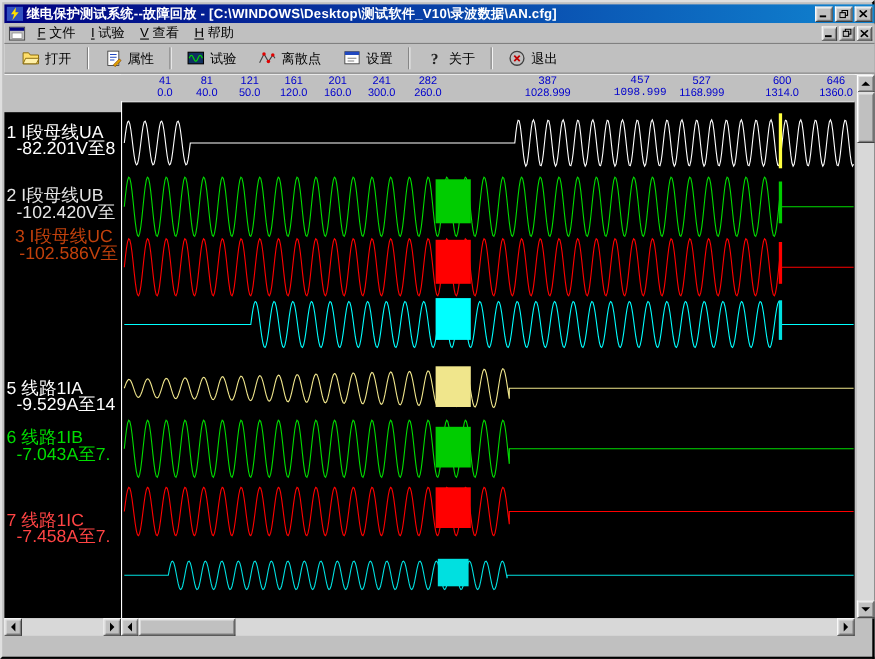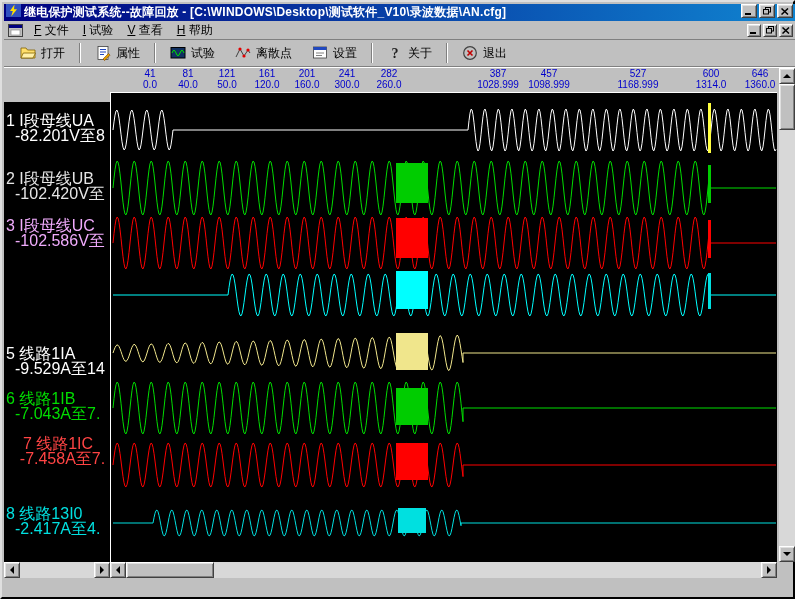--- a/index.html
+++ b/index.html
@@ -14,21 +14,21 @@
   .frame {
     position:absolute; inset:0;
     border:2px solid;
     border-color:#dfdfdf #000000 #000000 #dfdfdf;
     background:#c0c0c0;
   }
   
   .titlebar {
     position:absolute; left:2px; top:2px; width:791px; height:17px;
     background:linear-gradient(90deg,#000080,#1084d0);
-    display:flex; align-items:flex-start; padding:0 2px;
+    display:flex; align-items:center; padding:0 2px;
     color:#fff; font-weight:bold; font-size:12px; white-space:nowrap; overflow:hidden;
   }
   .titlebar .ticon { width:15px; height:13px; margin-right:3px; flex:0 0 auto; }
   .titlebar .ttext { flex:1 1 auto; overflow:hidden; text-overflow:clip; letter-spacing:0.2px;}
   .capbtns { display:flex; gap:2px; flex:0 0 auto; margin-left:4px;}
   .capbtn {
     width:16px; height:14px; background:#c0c0c0;
     border:1px solid; border-color:#ffffff #404040 #404040 #ffffff;
     box-shadow: inset 1px 1px 0 #dfdfdf, inset -1px -1px 0 #808080;
     display:flex; align-items:center; justify-content:center; padding:0; cursor:default;
@@ -283,21 +283,21 @@
         <div>300.0</div>
       </div>
       <div class="tick" style="left: 279px;">
         <div>282</div>
         <div>260.0</div>
       </div>
       <div class="tick" style="left: 388px;">
         <div>387</div>
         <div>1028.999</div>
       </div>
-      <div class="tick" style="left: 439px;">
+      <div class="tick" style="left: 472px; font-family: Liberation Mono, monospace;">
         <div>457</div>
         <div>1098.999</div>
       </div>
       <div class="tick" style="left: 528px;">
         <div>527</div>
         <div>1168.999</div>
       </div>
       <div class="tick" style="left: 601px;">
         <div>600</div>
         <div>1314.0</div>
@@ -310,39 +310,35 @@
 
   <div class="sidebar" id="sidebar">
       <div class="ch-label" style="top: 11px; color: rgb(255, 255, 255);">
         <div>1 I段母线UA</div>
         <div class="l2">-82.201V至8</div>
       </div>
       <div class="ch-label" style="top: 69px; color: #e5e5e5;">
         <div>2 I段母线UB</div>
         <div class="l2">-102.420V至</div>
       </div>
-      <div class="ch-label" style="top: 116px; color: #f0abfc;">
+      <div class="ch-label" style="top: 106px; color: #c2410c; text-align: center;">
         <div>3 I段母线UC</div>
         <div class="l2">-102.586V至</div>
       </div>
       <div class="ch-label" style="top: 234px; color: rgb(255, 255, 255); margin-top: 10px;">
         <div>5 线路1IA</div>
         <div class="l2">-9.529A至14</div>
       </div>
       <div class="ch-label" style="top: 289px; color: rgb(0, 221, 0);">
         <div>6 线路1IB</div>
         <div class="l2">-7.043A至7.</div>
       </div>
-      <div class="ch-label" style="top: 334px; color: rgb(255, 68, 68); text-align: center;">
+      <div class="ch-label" style="top: 364px; color: rgb(255, 68, 68);">
         <div>7 线路1IC</div>
         <div class="l2">-7.458A至7.</div>
-      </div>
-      <div class="ch-label" style="top: 404px; color: rgb(0, 224, 224);">
-        <div>8 线路13I0</div>
-        <div class="l2">-2.417A至4.</div>
       </div>
     </div>
 
   <div class="plot">
     <svg id="plot-svg" width="666" height="469">
         <path d="M2.0,37.0 L3.0,28.9 L4.0,22.1 L5.0,18.0 L6.0,17.1 L7.0,19.7 L8.0,25.2 L9.0,32.8 L10.0,41.2 L11.0,48.8 L12.0,54.3 L13.0,56.9 L14.0,56.0 L15.0,51.9 L16.0,45.1 L17.0,37.0 L18.0,28.9 L19.0,22.1 L20.0,18.0 L21.0,17.1 L22.0,19.7 L23.0,25.2 L24.0,32.8 L25.0,41.2 L26.0,48.8 L27.0,54.3 L28.0,56.9 L29.0,56.0 L30.0,51.9 L31.0,45.1 L32.0,37.0 L33.0,28.9 L34.0,22.1 L35.0,18.0 L36.0,17.1 L37.0,19.7 L38.0,25.2 L39.0,32.8 L40.0,41.2 L41.0,48.8 L42.0,54.3 L43.0,56.9 L44.0,56.0 L45.0,51.9 L46.0,45.1 L47.0,37.0 L48.0,28.9 L49.0,22.1 L50.0,18.0 L51.0,17.1 L52.0,19.7 L53.0,25.2 L54.0,32.8 L55.0,41.2 L56.0,48.8 L57.0,54.3 L58.0,56.9 L59.0,56.0 L60.0,51.9 L61.0,45.1 L62.0,37.0 L62.0,37.0 L357.0,37.0 L357.0,37.0 L358.0,27.6 L359.0,20.2 L360.0,16.3 L361.0,16.9 L362.0,21.7 L363.0,29.8 L364.0,39.4 L365.0,48.5 L366.0,55.2 L367.0,58.0 L368.0,56.3 L369.0,50.5 L370.0,41.8 L371.0,32.2 L372.0,23.5 L373.0,17.7 L374.0,16.0 L375.0,18.8 L376.0,25.5 L377.0,34.6 L378.0,44.2 L379.0,52.3 L380.0,57.1 L381.0,57.7 L382.0,53.8 L383.0,46.4 L384.0,37.0 L385.0,27.6 L386.0,20.2 L387.0,16.3 L388.0,16.9 L389.0,21.7 L390.0,29.8 L391.0,39.4 L392.0,48.5 L393.0,55.2 L394.0,58.0 L395.0,56.3 L396.0,50.5 L397.0,41.8 L398.0,32.2 L399.0,23.5 L400.0,17.7 L401.0,16.0 L402.0,18.8 L403.0,25.5 L404.0,34.6 L405.0,44.2 L406.0,52.3 L407.0,57.1 L408.0,57.7 L409.0,53.8 L410.0,46.4 L411.0,37.0 L412.0,27.6 L413.0,20.2 L414.0,16.3 L415.0,16.9 L416.0,21.7 L417.0,29.8 L418.0,39.4 L419.0,48.5 L420.0,55.2 L421.0,58.0 L422.0,56.3 L423.0,50.5 L424.0,41.8 L425.0,32.2 L426.0,23.5 L427.0,17.7 L428.0,16.0 L429.0,18.8 L430.0,25.5 L431.0,34.6 L432.0,44.2 L433.0,52.3 L434.0,57.1 L435.0,57.7 L436.0,53.8 L437.0,46.4 L438.0,37.0 L439.0,27.6 L440.0,20.2 L441.0,16.3 L442.0,16.9 L443.0,21.7 L444.0,29.8 L445.0,39.4 L446.0,48.5 L447.0,55.2 L448.0,58.0 L449.0,56.3 L450.0,50.5 L451.0,41.8 L452.0,32.2 L453.0,23.5 L454.0,17.7 L455.0,16.0 L456.0,18.8 L457.0,25.5 L458.0,34.6 L459.0,44.2 L460.0,52.3 L461.0,57.1 L462.0,57.7 L463.0,53.8 L464.0,46.4 L465.0,37.0 L466.0,27.6 L467.0,20.2 L468.0,16.3 L469.0,16.9 L470.0,21.7 L471.0,29.8 L472.0,39.4 L473.0,48.5 L474.0,55.2 L475.0,58.0 L476.0,56.3 L477.0,50.5 L478.0,41.8 L479.0,32.2 L480.0,23.5 L481.0,17.7 L482.0,16.0 L483.0,18.8 L484.0,25.5 L485.0,34.6 L486.0,44.2 L487.0,52.3 L488.0,57.1 L489.0,57.7 L490.0,53.8 L491.0,46.4 L492.0,37.0 L493.0,27.6 L494.0,20.2 L495.0,16.3 L496.0,16.9 L497.0,21.7 L498.0,29.8 L499.0,39.4 L500.0,48.5 L501.0,55.2 L502.0,58.0 L503.0,56.3 L504.0,50.5 L505.0,41.8 L506.0,32.2 L507.0,23.5 L508.0,17.7 L509.0,16.0 L510.0,18.8 L511.0,25.5 L512.0,34.6 L513.0,44.2 L514.0,52.3 L515.0,57.1 L516.0,57.7 L517.0,53.8 L518.0,46.4 L519.0,37.0 L520.0,27.6 L521.0,20.2 L522.0,16.3 L523.0,16.9 L524.0,21.7 L525.0,29.8 L526.0,39.4 L527.0,48.5 L528.0,55.2 L529.0,58.0 L530.0,56.3 L531.0,50.5 L532.0,41.8 L533.0,32.2 L534.0,23.5 L535.0,17.7 L536.0,16.0 L537.0,18.8 L538.0,25.5 L539.0,34.6 L540.0,44.2 L541.0,52.3 L542.0,57.1 L543.0,57.7 L544.0,53.8 L545.0,46.4 L546.0,37.0 L547.0,27.6 L548.0,20.2 L549.0,16.3 L550.0,16.9 L551.0,21.7 L552.0,29.8 L553.0,39.4 L554.0,48.5 L555.0,55.2 L556.0,58.0 L557.0,56.3 L558.0,50.5 L559.0,41.8 L560.0,32.2 L561.0,23.5 L562.0,17.7 L563.0,16.0 L564.0,18.8 L565.0,25.5 L566.0,34.6 L567.0,44.2 L568.0,52.3 L569.0,57.1 L570.0,57.7 L571.0,53.8 L572.0,46.4 L573.0,37.0 L574.0,27.6 L575.0,20.2 L576.0,16.3 L577.0,16.9 L578.0,21.7 L579.0,29.8 L580.0,39.4 L581.0,48.5 L582.0,55.2 L583.0,58.0 L584.0,56.3 L585.0,50.5 L586.0,41.8 L587.0,32.2 L588.0,23.5 L589.0,17.7 L590.0,16.0 L591.0,18.8 L592.0,25.5 L593.0,34.6 L594.0,44.2 L595.0,52.3 L596.0,57.1 L597.0,57.7 L598.0,53.8 L599.0,46.4 L600.0,37.0 L601.0,27.6 L602.0,20.2 L603.0,16.3 L604.0,16.9 L605.0,21.7 L606.0,29.8 L607.0,39.4 L608.0,48.5 L609.0,55.2 L610.0,58.0 L611.0,56.3 L612.0,50.5 L613.0,41.8 L614.0,32.2 L615.0,23.5 L616.0,17.7 L617.0,16.0 L618.0,18.8 L619.0,25.5 L620.0,34.6 L621.0,44.2 L622.0,52.3 L623.0,57.1 L624.0,57.7 L625.0,53.8 L626.0,46.4 L627.0,37.0 L628.0,27.6 L629.0,20.2 L630.0,16.3 L631.0,16.9 L632.0,21.7 L633.0,29.8 L634.0,39.4 L635.0,48.5 L636.0,55.2 L637.0,58.0 L638.0,56.3 L639.0,50.5 L640.0,41.8 L641.0,32.2 L642.0,23.5 L643.0,17.7 L644.0,16.0 L645.0,18.8 L646.0,25.5 L647.0,34.6 L648.0,44.2 L649.0,52.3 L650.0,57.1 L651.0,57.7 L652.0,53.8 L653.0,46.4 L654.0,37.0 L655.0,27.6 L656.0,20.2 L657.0,16.3 L658.0,16.9 L659.0,21.7 L660.0,29.8 L661.0,39.4 L662.0,48.5 L663.0,55.2 L664.0,58.0 L665.0,56.3" fill="none" stroke="#ffffff" stroke-width="1"></path>
         <path d="M2.0,95.0 L3.0,85.2 L4.0,76.8 L5.0,70.8 L6.0,68.1 L7.0,69.0 L8.0,73.5 L9.0,80.8 L10.0,90.0 L11.0,100.0 L12.0,109.2 L13.0,116.5 L14.0,121.0 L15.0,121.9 L16.0,119.2 L17.0,113.2 L18.0,104.8 L19.0,95.0 L20.0,85.2 L21.0,76.8 L22.0,70.8 L23.0,68.1 L24.0,69.0 L25.0,73.5 L26.0,80.8 L27.0,90.0 L28.0,100.0 L29.0,109.2 L30.0,116.5 L31.0,121.0 L32.0,121.9 L33.0,119.2 L34.0,113.2 L35.0,104.8 L36.0,95.0 L37.0,85.2 L38.0,76.8 L39.0,70.8 L40.0,68.1 L41.0,69.0 L42.0,73.5 L43.0,80.8 L44.0,90.0 L45.0,100.0 L46.0,109.2 L47.0,116.5 L48.0,121.0 L49.0,121.9 L50.0,119.2 L51.0,113.2 L52.0,104.8 L53.0,95.0 L54.0,85.2 L55.0,76.8 L56.0,70.8 L57.0,68.1 L58.0,69.0 L59.0,73.5 L60.0,80.8 L61.0,90.0 L62.0,100.0 L63.0,109.2 L64.0,116.5 L65.0,121.0 L66.0,121.9 L67.0,119.2 L68.0,113.2 L69.0,104.8 L70.0,95.0 L71.0,85.2 L72.0,76.8 L73.0,70.8 L74.0,68.1 L75.0,69.0 L76.0,73.5 L77.0,80.8 L78.0,90.0 L79.0,100.0 L80.0,109.2 L81.0,116.5 L82.0,121.0 L83.0,121.9 L84.0,119.2 L85.0,113.2 L86.0,104.8 L87.0,95.0 L88.0,85.2 L89.0,76.8 L90.0,70.8 L91.0,68.1 L92.0,69.0 L93.0,73.5 L94.0,80.8 L95.0,90.0 L96.0,100.0 L97.0,109.2 L98.0,116.5 L99.0,121.0 L100.0,121.9 L101.0,119.2 L102.0,113.2 L103.0,104.8 L104.0,95.0 L105.0,85.2 L106.0,76.8 L107.0,70.8 L108.0,68.1 L109.0,69.0 L110.0,73.5 L111.0,80.8 L112.0,90.0 L113.0,100.0 L114.0,109.2 L115.0,116.5 L116.0,121.0 L117.0,121.9 L118.0,119.2 L119.0,113.2 L120.0,104.8 L121.0,95.0 L122.0,85.2 L123.0,76.8 L124.0,70.8 L125.0,68.1 L126.0,69.0 L127.0,73.5 L128.0,80.8 L129.0,90.0 L130.0,100.0 L131.0,109.2 L132.0,116.5 L133.0,121.0 L134.0,121.9 L135.0,119.2 L136.0,113.2 L137.0,104.8 L138.0,95.0 L139.0,85.2 L140.0,76.8 L141.0,70.8 L142.0,68.1 L143.0,69.0 L144.0,73.5 L145.0,80.8 L146.0,90.0 L147.0,100.0 L148.0,109.2 L149.0,116.5 L150.0,121.0 L151.0,121.9 L152.0,119.2 L153.0,113.2 L154.0,104.8 L155.0,95.0 L156.0,85.2 L157.0,76.8 L158.0,70.8 L159.0,68.1 L160.0,69.0 L161.0,73.5 L162.0,80.8 L163.0,90.0 L164.0,100.0 L165.0,109.2 L166.0,116.5 L167.0,121.0 L168.0,121.9 L169.0,119.2 L170.0,113.2 L171.0,104.8 L172.0,95.0 L173.0,85.2 L174.0,76.8 L175.0,70.8 L176.0,68.1 L177.0,69.0 L178.0,73.5 L179.0,80.8 L180.0,90.0 L181.0,100.0 L182.0,109.2 L183.0,116.5 L184.0,121.0 L185.0,121.9 L186.0,119.2 L187.0,113.2 L188.0,104.8 L189.0,95.0 L190.0,85.2 L191.0,76.8 L192.0,70.8 L193.0,68.1 L194.0,69.0 L195.0,73.5 L196.0,80.8 L197.0,90.0 L198.0,100.0 L199.0,109.2 L200.0,116.5 L201.0,121.0 L202.0,121.9 L203.0,119.2 L204.0,113.2 L205.0,104.8 L206.0,95.0 L207.0,85.2 L208.0,76.8 L209.0,70.8 L210.0,68.1 L211.0,69.0 L212.0,73.5 L213.0,80.8 L214.0,90.0 L215.0,100.0 L216.0,109.2 L217.0,116.5 L218.0,121.0 L219.0,121.9 L220.0,119.2 L221.0,113.2 L222.0,104.8 L223.0,95.0 L224.0,85.2 L225.0,76.8 L226.0,70.8 L227.0,68.1 L228.0,69.0 L229.0,73.5 L230.0,80.8 L231.0,90.0 L232.0,100.0 L233.0,109.2 L234.0,116.5 L235.0,121.0 L236.0,121.9 L237.0,119.2 L238.0,113.2 L239.0,104.8 L240.0,95.0 L241.0,85.2 L242.0,76.8 L243.0,70.8 L244.0,68.1 L245.0,69.0 L246.0,73.5 L247.0,80.8 L248.0,90.0 L249.0,100.0 L250.0,109.2 L251.0,116.5 L252.0,121.0 L253.0,121.9 L254.0,119.2 L255.0,113.2 L256.0,104.8 L257.0,95.0 L258.0,85.2 L259.0,76.8 L260.0,70.8 L261.0,68.1 L262.0,69.0 L263.0,73.5 L264.0,80.8 L265.0,90.0 L266.0,100.0 L267.0,109.2 L268.0,116.5 L269.0,121.0 L270.0,121.9 L271.0,119.2 L272.0,113.2 L273.0,104.8 L274.0,95.0 L275.0,85.2 L276.0,76.8 L277.0,70.8 L278.0,68.1 L279.0,69.0 L280.0,73.5 L281.0,80.8 L282.0,90.0 L283.0,100.0 L284.0,109.2 L285.0,116.5 L286.0,121.0 L287.0,121.9 L288.0,119.2 L289.0,113.2 L290.0,104.8 L291.0,95.0 L292.0,85.2 L293.0,76.8 L294.0,70.8 L295.0,68.1 L296.0,69.0 L297.0,73.5 L298.0,80.8 L299.0,90.0 L300.0,100.0 L301.0,109.2 L302.0,116.5 L303.0,121.0 L304.0,121.9 L305.0,119.2 L306.0,113.2 L307.0,104.8 L308.0,95.0 L309.0,85.2 L310.0,76.8 L311.0,70.8 L312.0,68.1 L313.0,69.0 L314.0,73.5 L315.0,80.8 L316.0,90.0 L317.0,100.0 L318.0,109.2 L319.0,116.5 L320.0,121.0 L321.0,121.9 L322.0,119.2 L323.0,113.2 L324.0,104.8 L325.0,95.0 L326.0,85.2 L327.0,76.8 L328.0,70.8 L329.0,68.1 L330.0,69.0 L331.0,73.5 L332.0,80.8 L333.0,90.0 L334.0,100.0 L335.0,109.2 L336.0,116.5 L337.0,121.0 L338.0,121.9 L339.0,119.2 L340.0,113.2 L341.0,104.8 L342.0,95.0 L343.0,85.2 L344.0,76.8 L345.0,70.8 L346.0,68.1 L347.0,69.0 L348.0,73.5 L349.0,80.8 L350.0,90.0 L351.0,100.0 L352.0,109.2 L353.0,116.5 L354.0,121.0 L355.0,121.9 L356.0,119.2 L357.0,113.2 L358.0,104.8 L359.0,95.0 L360.0,85.2 L361.0,76.8 L362.0,70.8 L363.0,68.1 L364.0,69.0 L365.0,73.5 L366.0,80.8 L367.0,90.0 L368.0,100.0 L369.0,109.2 L370.0,116.5 L371.0,121.0 L372.0,121.9 L373.0,119.2 L374.0,113.2 L375.0,104.8 L376.0,95.0 L377.0,85.2 L378.0,76.8 L379.0,70.8 L380.0,68.1 L381.0,69.0 L382.0,73.5 L383.0,80.8 L384.0,90.0 L385.0,100.0 L386.0,109.2 L387.0,116.5 L388.0,121.0 L389.0,121.9 L390.0,119.2 L391.0,113.2 L392.0,104.8 L393.0,95.0 L394.0,85.2 L395.0,76.8 L396.0,70.8 L397.0,68.1 L398.0,69.0 L399.0,73.5 L400.0,80.8 L401.0,90.0 L402.0,100.0 L403.0,109.2 L404.0,116.5 L405.0,121.0 L406.0,121.9 L407.0,119.2 L408.0,113.2 L409.0,104.8 L410.0,95.0 L411.0,85.2 L412.0,76.8 L413.0,70.8 L414.0,68.1 L415.0,69.0 L416.0,73.5 L417.0,80.8 L418.0,90.0 L419.0,100.0 L420.0,109.2 L421.0,116.5 L422.0,121.0 L423.0,121.9 L424.0,119.2 L425.0,113.2 L426.0,104.8 L427.0,95.0 L428.0,85.2 L429.0,76.8 L430.0,70.8 L431.0,68.1 L432.0,69.0 L433.0,73.5 L434.0,80.8 L435.0,90.0 L436.0,100.0 L437.0,109.2 L438.0,116.5 L439.0,121.0 L440.0,121.9 L441.0,119.2 L442.0,113.2 L443.0,104.8 L444.0,95.0 L445.0,85.2 L446.0,76.8 L447.0,70.8 L448.0,68.1 L449.0,69.0 L450.0,73.5 L451.0,80.8 L452.0,90.0 L453.0,100.0 L454.0,109.2 L455.0,116.5 L456.0,121.0 L457.0,121.9 L458.0,119.2 L459.0,113.2 L460.0,104.8 L461.0,95.0 L462.0,85.2 L463.0,76.8 L464.0,70.8 L465.0,68.1 L466.0,69.0 L467.0,73.5 L468.0,80.8 L469.0,90.0 L470.0,100.0 L471.0,109.2 L472.0,116.5 L473.0,121.0 L474.0,121.9 L475.0,119.2 L476.0,113.2 L477.0,104.8 L478.0,95.0 L479.0,85.2 L480.0,76.8 L481.0,70.8 L482.0,68.1 L483.0,69.0 L484.0,73.5 L485.0,80.8 L486.0,90.0 L487.0,100.0 L488.0,109.2 L489.0,116.5 L490.0,121.0 L491.0,121.9 L492.0,119.2 L493.0,113.2 L494.0,104.8 L495.0,95.0 L496.0,85.2 L497.0,76.8 L498.0,70.8 L499.0,68.1 L500.0,69.0 L501.0,73.5 L502.0,80.8 L503.0,90.0 L504.0,100.0 L505.0,109.2 L506.0,116.5 L507.0,121.0 L508.0,121.9 L509.0,119.2 L510.0,113.2 L511.0,104.8 L512.0,95.0 L513.0,85.2 L514.0,76.8 L515.0,70.8 L516.0,68.1 L517.0,69.0 L518.0,73.5 L519.0,80.8 L520.0,90.0 L521.0,100.0 L522.0,109.2 L523.0,116.5 L524.0,121.0 L525.0,121.9 L526.0,119.2 L527.0,113.2 L528.0,104.8 L529.0,95.0 L530.0,85.2 L531.0,76.8 L532.0,70.8 L533.0,68.1 L534.0,69.0 L535.0,73.5 L536.0,80.8 L537.0,90.0 L538.0,100.0 L539.0,109.2 L540.0,116.5 L541.0,121.0 L542.0,121.9 L543.0,119.2 L544.0,113.2 L545.0,104.8 L546.0,95.0 L547.0,85.2 L548.0,76.8 L549.0,70.8 L550.0,68.1 L551.0,69.0 L552.0,73.5 L553.0,80.8 L554.0,90.0 L555.0,100.0 L556.0,109.2 L557.0,116.5 L558.0,121.0 L559.0,121.9 L560.0,119.2 L561.0,113.2 L562.0,104.8 L563.0,95.0 L564.0,85.2 L565.0,76.8 L566.0,70.8 L567.0,68.1 L568.0,69.0 L569.0,73.5 L570.0,80.8 L571.0,90.0 L572.0,100.0 L573.0,109.2 L574.0,116.5 L575.0,121.0 L576.0,121.9 L577.0,119.2 L578.0,113.2 L579.0,104.8 L580.0,95.0 L581.0,85.2 L582.0,76.8 L583.0,70.8 L584.0,68.1 L585.0,69.0 L586.0,73.5 L587.0,80.8 L588.0,90.0 L589.0,100.0 L590.0,109.2 L591.0,116.5 L592.0,121.0 L593.0,121.9 L594.0,119.2 L595.0,113.2 L596.0,104.8 L597.0,95.0 L598.0,85.2 L598.0,95.0 L665.0,95.0" fill="none" stroke="#00dd00" stroke-width="1"></path>
         <path d="M2.0,150.0 L3.0,140.6 L4.0,132.5 L5.0,126.7 L6.0,124.1 L7.0,125.0 L8.0,129.3 L9.0,136.3 L10.0,145.2 L11.0,154.8 L12.0,163.7 L13.0,170.7 L14.0,175.0 L15.0,175.9 L16.0,173.3 L17.0,167.5 L18.0,159.4 L19.0,150.0 L20.0,140.6 L21.0,132.5 L22.0,126.7 L23.0,124.1 L24.0,125.0 L25.0,129.3 L26.0,136.3 L27.0,145.2 L28.0,154.8 L29.0,163.7 L30.0,170.7 L31.0,175.0 L32.0,175.9 L33.0,173.3 L34.0,167.5 L35.0,159.4 L36.0,150.0 L37.0,140.6 L38.0,132.5 L39.0,126.7 L40.0,124.1 L41.0,125.0 L42.0,129.3 L43.0,136.3 L44.0,145.2 L45.0,154.8 L46.0,163.7 L47.0,170.7 L48.0,175.0 L49.0,175.9 L50.0,173.3 L51.0,167.5 L52.0,159.4 L53.0,150.0 L54.0,140.6 L55.0,132.5 L56.0,126.7 L57.0,124.1 L58.0,125.0 L59.0,129.3 L60.0,136.3 L61.0,145.2 L62.0,154.8 L63.0,163.7 L64.0,170.7 L65.0,175.0 L66.0,175.9 L67.0,173.3 L68.0,167.5 L69.0,159.4 L70.0,150.0 L71.0,140.6 L72.0,132.5 L73.0,126.7 L74.0,124.1 L75.0,125.0 L76.0,129.3 L77.0,136.3 L78.0,145.2 L79.0,154.8 L80.0,163.7 L81.0,170.7 L82.0,175.0 L83.0,175.9 L84.0,173.3 L85.0,167.5 L86.0,159.4 L87.0,150.0 L88.0,140.6 L89.0,132.5 L90.0,126.7 L91.0,124.1 L92.0,125.0 L93.0,129.3 L94.0,136.3 L95.0,145.2 L96.0,154.8 L97.0,163.7 L98.0,170.7 L99.0,175.0 L100.0,175.9 L101.0,173.3 L102.0,167.5 L103.0,159.4 L104.0,150.0 L105.0,140.6 L106.0,132.5 L107.0,126.7 L108.0,124.1 L109.0,125.0 L110.0,129.3 L111.0,136.3 L112.0,145.2 L113.0,154.8 L114.0,163.7 L115.0,170.7 L116.0,175.0 L117.0,175.9 L118.0,173.3 L119.0,167.5 L120.0,159.4 L121.0,150.0 L122.0,140.6 L123.0,132.5 L124.0,126.7 L125.0,124.1 L126.0,125.0 L127.0,129.3 L128.0,136.3 L129.0,145.2 L130.0,154.8 L131.0,163.7 L132.0,170.7 L133.0,175.0 L134.0,175.9 L135.0,173.3 L136.0,167.5 L137.0,159.4 L138.0,150.0 L139.0,140.6 L140.0,132.5 L141.0,126.7 L142.0,124.1 L143.0,125.0 L144.0,129.3 L145.0,136.3 L146.0,145.2 L147.0,154.8 L148.0,163.7 L149.0,170.7 L150.0,175.0 L151.0,175.9 L152.0,173.3 L153.0,167.5 L154.0,159.4 L155.0,150.0 L156.0,140.6 L157.0,132.5 L158.0,126.7 L159.0,124.1 L160.0,125.0 L161.0,129.3 L162.0,136.3 L163.0,145.2 L164.0,154.8 L165.0,163.7 L166.0,170.7 L167.0,175.0 L168.0,175.9 L169.0,173.3 L170.0,167.5 L171.0,159.4 L172.0,150.0 L173.0,140.6 L174.0,132.5 L175.0,126.7 L176.0,124.1 L177.0,125.0 L178.0,129.3 L179.0,136.3 L180.0,145.2 L181.0,154.8 L182.0,163.7 L183.0,170.7 L184.0,175.0 L185.0,175.9 L186.0,173.3 L187.0,167.5 L188.0,159.4 L189.0,150.0 L190.0,140.6 L191.0,132.5 L192.0,126.7 L193.0,124.1 L194.0,125.0 L195.0,129.3 L196.0,136.3 L197.0,145.2 L198.0,154.8 L199.0,163.7 L200.0,170.7 L201.0,175.0 L202.0,175.9 L203.0,173.3 L204.0,167.5 L205.0,159.4 L206.0,150.0 L207.0,140.6 L208.0,132.5 L209.0,126.7 L210.0,124.1 L211.0,125.0 L212.0,129.3 L213.0,136.3 L214.0,145.2 L215.0,154.8 L216.0,163.7 L217.0,170.7 L218.0,175.0 L219.0,175.9 L220.0,173.3 L221.0,167.5 L222.0,159.4 L223.0,150.0 L224.0,140.6 L225.0,132.5 L226.0,126.7 L227.0,124.1 L228.0,125.0 L229.0,129.3 L230.0,136.3 L231.0,145.2 L232.0,154.8 L233.0,163.7 L234.0,170.7 L235.0,175.0 L236.0,175.9 L237.0,173.3 L238.0,167.5 L239.0,159.4 L240.0,150.0 L241.0,140.6 L242.0,132.5 L243.0,126.7 L244.0,124.1 L245.0,125.0 L246.0,129.3 L247.0,136.3 L248.0,145.2 L249.0,154.8 L250.0,163.7 L251.0,170.7 L252.0,175.0 L253.0,175.9 L254.0,173.3 L255.0,167.5 L256.0,159.4 L257.0,150.0 L258.0,140.6 L259.0,132.5 L260.0,126.7 L261.0,124.1 L262.0,125.0 L263.0,129.3 L264.0,136.3 L265.0,145.2 L266.0,154.8 L267.0,163.7 L268.0,170.7 L269.0,175.0 L270.0,175.9 L271.0,173.3 L272.0,167.5 L273.0,159.4 L274.0,150.0 L275.0,140.6 L276.0,132.5 L277.0,126.7 L278.0,124.1 L279.0,125.0 L280.0,129.3 L281.0,136.3 L282.0,145.2 L283.0,154.8 L284.0,163.7 L285.0,170.7 L286.0,175.0 L287.0,175.9 L288.0,173.3 L289.0,167.5 L290.0,159.4 L291.0,150.0 L292.0,140.6 L293.0,132.5 L294.0,126.7 L295.0,124.1 L296.0,125.0 L297.0,129.3 L298.0,136.3 L299.0,145.2 L300.0,154.8 L301.0,163.7 L302.0,170.7 L303.0,175.0 L304.0,175.9 L305.0,173.3 L306.0,167.5 L307.0,159.4 L308.0,150.0 L309.0,140.6 L310.0,132.5 L311.0,126.7 L312.0,124.1 L313.0,125.0 L314.0,129.3 L315.0,136.3 L316.0,145.2 L317.0,154.8 L318.0,163.7 L319.0,170.7 L320.0,175.0 L321.0,175.9 L322.0,173.3 L323.0,167.5 L324.0,159.4 L325.0,150.0 L326.0,140.6 L327.0,132.5 L328.0,126.7 L329.0,124.1 L330.0,125.0 L331.0,129.3 L332.0,136.3 L333.0,145.2 L334.0,154.8 L335.0,163.7 L336.0,170.7 L337.0,175.0 L338.0,175.9 L339.0,173.3 L340.0,167.5 L341.0,159.4 L342.0,150.0 L343.0,140.6 L344.0,132.5 L345.0,126.7 L346.0,124.1 L347.0,125.0 L348.0,129.3 L349.0,136.3 L350.0,145.2 L351.0,154.8 L352.0,163.7 L353.0,170.7 L354.0,175.0 L355.0,175.9 L356.0,173.3 L357.0,167.5 L358.0,159.4 L359.0,150.0 L360.0,140.6 L361.0,132.5 L362.0,126.7 L363.0,124.1 L364.0,125.0 L365.0,129.3 L366.0,136.3 L367.0,145.2 L368.0,154.8 L369.0,163.7 L370.0,170.7 L371.0,175.0 L372.0,175.9 L373.0,173.3 L374.0,167.5 L375.0,159.4 L376.0,150.0 L377.0,140.6 L378.0,132.5 L379.0,126.7 L380.0,124.1 L381.0,125.0 L382.0,129.3 L383.0,136.3 L384.0,145.2 L385.0,154.8 L386.0,163.7 L387.0,170.7 L388.0,175.0 L389.0,175.9 L390.0,173.3 L391.0,167.5 L392.0,159.4 L393.0,150.0 L394.0,140.6 L395.0,132.5 L396.0,126.7 L397.0,124.1 L398.0,125.0 L399.0,129.3 L400.0,136.3 L401.0,145.2 L402.0,154.8 L403.0,163.7 L404.0,170.7 L405.0,175.0 L406.0,175.9 L407.0,173.3 L408.0,167.5 L409.0,159.4 L410.0,150.0 L411.0,140.6 L412.0,132.5 L413.0,126.7 L414.0,124.1 L415.0,125.0 L416.0,129.3 L417.0,136.3 L418.0,145.2 L419.0,154.8 L420.0,163.7 L421.0,170.7 L422.0,175.0 L423.0,175.9 L424.0,173.3 L425.0,167.5 L426.0,159.4 L427.0,150.0 L428.0,140.6 L429.0,132.5 L430.0,126.7 L431.0,124.1 L432.0,125.0 L433.0,129.3 L434.0,136.3 L435.0,145.2 L436.0,154.8 L437.0,163.7 L438.0,170.7 L439.0,175.0 L440.0,175.9 L441.0,173.3 L442.0,167.5 L443.0,159.4 L444.0,150.0 L445.0,140.6 L446.0,132.5 L447.0,126.7 L448.0,124.1 L449.0,125.0 L450.0,129.3 L451.0,136.3 L452.0,145.2 L453.0,154.8 L454.0,163.7 L455.0,170.7 L456.0,175.0 L457.0,175.9 L458.0,173.3 L459.0,167.5 L460.0,159.4 L461.0,150.0 L462.0,140.6 L463.0,132.5 L464.0,126.7 L465.0,124.1 L466.0,125.0 L467.0,129.3 L468.0,136.3 L469.0,145.2 L470.0,154.8 L471.0,163.7 L472.0,170.7 L473.0,175.0 L474.0,175.9 L475.0,173.3 L476.0,167.5 L477.0,159.4 L478.0,150.0 L479.0,140.6 L480.0,132.5 L481.0,126.7 L482.0,124.1 L483.0,125.0 L484.0,129.3 L485.0,136.3 L486.0,145.2 L487.0,154.8 L488.0,163.7 L489.0,170.7 L490.0,175.0 L491.0,175.9 L492.0,173.3 L493.0,167.5 L494.0,159.4 L495.0,150.0 L496.0,140.6 L497.0,132.5 L498.0,126.7 L499.0,124.1 L500.0,125.0 L501.0,129.3 L502.0,136.3 L503.0,145.2 L504.0,154.8 L505.0,163.7 L506.0,170.7 L507.0,175.0 L508.0,175.9 L509.0,173.3 L510.0,167.5 L511.0,159.4 L512.0,150.0 L513.0,140.6 L514.0,132.5 L515.0,126.7 L516.0,124.1 L517.0,125.0 L518.0,129.3 L519.0,136.3 L520.0,145.2 L521.0,154.8 L522.0,163.7 L523.0,170.7 L524.0,175.0 L525.0,175.9 L526.0,173.3 L527.0,167.5 L528.0,159.4 L529.0,150.0 L530.0,140.6 L531.0,132.5 L532.0,126.7 L533.0,124.1 L534.0,125.0 L535.0,129.3 L536.0,136.3 L537.0,145.2 L538.0,154.8 L539.0,163.7 L540.0,170.7 L541.0,175.0 L542.0,175.9 L543.0,173.3 L544.0,167.5 L545.0,159.4 L546.0,150.0 L547.0,140.6 L548.0,132.5 L549.0,126.7 L550.0,124.1 L551.0,125.0 L552.0,129.3 L553.0,136.3 L554.0,145.2 L555.0,154.8 L556.0,163.7 L557.0,170.7 L558.0,175.0 L559.0,175.9 L560.0,173.3 L561.0,167.5 L562.0,159.4 L563.0,150.0 L564.0,140.6 L565.0,132.5 L566.0,126.7 L567.0,124.1 L568.0,125.0 L569.0,129.3 L570.0,136.3 L571.0,145.2 L572.0,154.8 L573.0,163.7 L574.0,170.7 L575.0,175.0 L576.0,175.9 L577.0,173.3 L578.0,167.5 L579.0,159.4 L580.0,150.0 L581.0,140.6 L582.0,132.5 L583.0,126.7 L584.0,124.1 L585.0,125.0 L586.0,129.3 L587.0,136.3 L588.0,145.2 L589.0,154.8 L590.0,163.7 L591.0,170.7 L592.0,175.0 L593.0,175.9 L594.0,173.3 L595.0,167.5 L596.0,159.4 L597.0,150.0 L598.0,140.6 L598.0,150.0 L665.0,150.0" fill="none" stroke="#ff0000" stroke-width="1"></path>
         <path d="M2.0,202.0 L117.0,202.0 L117.0,202.0 L118.0,194.4 L119.0,187.9 L120.0,183.2 L121.0,181.1 L122.0,181.8 L123.0,185.2 L124.0,190.9 L125.0,198.1 L126.0,205.9 L127.0,213.1 L128.0,218.8 L129.0,222.2 L130.0,222.9 L131.0,220.8 L132.0,216.1 L133.0,209.6 L134.0,202.0 L135.0,194.4 L136.0,187.9 L137.0,183.2 L138.0,181.1 L139.0,181.8 L140.0,185.2 L141.0,190.9 L142.0,198.1 L143.0,205.9 L144.0,213.1 L145.0,218.8 L146.0,222.2 L147.0,222.9 L148.0,220.8 L149.0,216.1 L150.0,209.6 L151.0,202.0 L152.0,194.4 L153.0,187.9 L154.0,183.2 L155.0,181.1 L156.0,181.8 L157.0,185.2 L158.0,190.9 L159.0,198.1 L160.0,205.9 L161.0,213.1 L162.0,218.8 L163.0,222.2 L164.0,222.9 L165.0,220.8 L166.0,216.1 L167.0,209.6 L168.0,202.0 L169.0,194.4 L170.0,187.9 L171.0,183.2 L172.0,181.1 L173.0,181.8 L174.0,185.2 L175.0,190.9 L176.0,198.1 L177.0,205.9 L178.0,213.1 L179.0,218.8 L180.0,222.2 L181.0,222.9 L182.0,220.8 L183.0,216.1 L184.0,209.6 L185.0,202.0 L186.0,194.4 L187.0,187.9 L188.0,183.2 L189.0,181.1 L190.0,181.8 L191.0,185.2 L192.0,190.9 L193.0,198.1 L194.0,205.9 L195.0,213.1 L196.0,218.8 L197.0,222.2 L198.0,222.9 L199.0,220.8 L200.0,216.1 L201.0,209.6 L202.0,202.0 L203.0,194.4 L204.0,187.9 L205.0,183.2 L206.0,181.1 L207.0,181.8 L208.0,185.2 L209.0,190.9 L210.0,198.1 L211.0,205.9 L212.0,213.1 L213.0,218.8 L214.0,222.2 L215.0,222.9 L216.0,220.8 L217.0,216.1 L218.0,209.6 L219.0,202.0 L220.0,194.4 L221.0,187.9 L222.0,183.2 L223.0,181.1 L224.0,181.8 L225.0,185.2 L226.0,190.9 L227.0,198.1 L228.0,205.9 L229.0,213.1 L230.0,218.8 L231.0,222.2 L232.0,222.9 L233.0,220.8 L234.0,216.1 L235.0,209.6 L236.0,202.0 L237.0,194.4 L238.0,187.9 L239.0,183.2 L240.0,181.1 L241.0,181.8 L242.0,185.2 L243.0,190.9 L244.0,198.1 L245.0,205.9 L246.0,213.1 L247.0,218.8 L248.0,222.2 L249.0,222.9 L250.0,220.8 L251.0,216.1 L252.0,209.6 L253.0,202.0 L254.0,194.4 L255.0,187.9 L256.0,183.2 L257.0,181.1 L258.0,181.8 L259.0,185.2 L260.0,190.9 L261.0,198.1 L262.0,205.9 L263.0,213.1 L264.0,218.8 L265.0,222.2 L266.0,222.9 L267.0,220.8 L268.0,216.1 L269.0,209.6 L270.0,202.0 L271.0,194.4 L272.0,187.9 L273.0,183.2 L274.0,181.1 L275.0,181.8 L276.0,185.2 L277.0,190.9 L278.0,198.1 L279.0,205.9 L280.0,213.1 L281.0,218.8 L282.0,222.2 L283.0,222.9 L284.0,220.8 L285.0,216.1 L286.0,209.6 L287.0,202.0 L288.0,194.4 L289.0,187.9 L290.0,183.2 L291.0,181.1 L292.0,181.8 L293.0,185.2 L294.0,190.9 L295.0,198.1 L296.0,205.9 L297.0,213.1 L298.0,218.8 L299.0,222.2 L300.0,222.9 L301.0,220.8 L302.0,216.1 L303.0,209.6 L304.0,202.0 L305.0,194.4 L306.0,187.9 L307.0,183.2 L308.0,181.1 L309.0,181.8 L310.0,185.2 L311.0,190.9 L312.0,198.1 L313.0,205.9 L314.0,213.1 L315.0,218.8 L316.0,222.2 L317.0,222.9 L318.0,220.8 L319.0,216.1 L320.0,209.6 L321.0,202.0 L322.0,194.4 L323.0,187.9 L324.0,183.2 L325.0,181.1 L326.0,181.8 L327.0,185.2 L328.0,190.9 L329.0,198.1 L330.0,205.9 L331.0,213.1 L332.0,218.8 L333.0,222.2 L334.0,222.9 L335.0,220.8 L336.0,216.1 L337.0,209.6 L338.0,202.0 L339.0,194.4 L340.0,187.9 L341.0,183.2 L342.0,181.1 L343.0,181.8 L344.0,185.2 L345.0,190.9 L346.0,198.1 L347.0,205.9 L348.0,213.1 L349.0,218.8 L350.0,222.2 L351.0,222.9 L352.0,220.8 L353.0,216.1 L354.0,209.6 L355.0,202.0 L356.0,194.4 L357.0,187.9 L358.0,183.2 L359.0,181.1 L360.0,181.8 L361.0,185.2 L362.0,190.9 L363.0,198.1 L364.0,205.9 L365.0,213.1 L366.0,218.8 L367.0,222.2 L368.0,222.9 L369.0,220.8 L370.0,216.1 L371.0,209.6 L372.0,202.0 L373.0,194.4 L374.0,187.9 L375.0,183.2 L376.0,181.1 L377.0,181.8 L378.0,185.2 L379.0,190.9 L380.0,198.1 L381.0,205.9 L382.0,213.1 L383.0,218.8 L384.0,222.2 L385.0,222.9 L386.0,220.8 L387.0,216.1 L388.0,209.6 L389.0,202.0 L390.0,194.4 L391.0,187.9 L392.0,183.2 L393.0,181.1 L394.0,181.8 L395.0,185.2 L396.0,190.9 L397.0,198.1 L398.0,205.9 L399.0,213.1 L400.0,218.8 L401.0,222.2 L402.0,222.9 L403.0,220.8 L404.0,216.1 L405.0,209.6 L406.0,202.0 L407.0,194.4 L408.0,187.9 L409.0,183.2 L410.0,181.1 L411.0,181.8 L412.0,185.2 L413.0,190.9 L414.0,198.1 L415.0,205.9 L416.0,213.1 L417.0,218.8 L418.0,222.2 L419.0,222.9 L420.0,220.8 L421.0,216.1 L422.0,209.6 L423.0,202.0 L424.0,194.4 L425.0,187.9 L426.0,183.2 L427.0,181.1 L428.0,181.8 L429.0,185.2 L430.0,190.9 L431.0,198.1 L432.0,205.9 L433.0,213.1 L434.0,218.8 L435.0,222.2 L436.0,222.9 L437.0,220.8 L438.0,216.1 L439.0,209.6 L440.0,202.0 L441.0,194.4 L442.0,187.9 L443.0,183.2 L444.0,181.1 L445.0,181.8 L446.0,185.2 L447.0,190.9 L448.0,198.1 L449.0,205.9 L450.0,213.1 L451.0,218.8 L452.0,222.2 L453.0,222.9 L454.0,220.8 L455.0,216.1 L456.0,209.6 L457.0,202.0 L458.0,194.4 L459.0,187.9 L460.0,183.2 L461.0,181.1 L462.0,181.8 L463.0,185.2 L464.0,190.9 L465.0,198.1 L466.0,205.9 L467.0,213.1 L468.0,218.8 L469.0,222.2 L470.0,222.9 L471.0,220.8 L472.0,216.1 L473.0,209.6 L474.0,202.0 L475.0,194.4 L476.0,187.9 L477.0,183.2 L478.0,181.1 L479.0,181.8 L480.0,185.2 L481.0,190.9 L482.0,198.1 L483.0,205.9 L484.0,213.1 L485.0,218.8 L486.0,222.2 L487.0,222.9 L488.0,220.8 L489.0,216.1 L490.0,209.6 L491.0,202.0 L492.0,194.4 L493.0,187.9 L494.0,183.2 L495.0,181.1 L496.0,181.8 L497.0,185.2 L498.0,190.9 L499.0,198.1 L500.0,205.9 L501.0,213.1 L502.0,218.8 L503.0,222.2 L504.0,222.9 L505.0,220.8 L506.0,216.1 L507.0,209.6 L508.0,202.0 L509.0,194.4 L510.0,187.9 L511.0,183.2 L512.0,181.1 L513.0,181.8 L514.0,185.2 L515.0,190.9 L516.0,198.1 L517.0,205.9 L518.0,213.1 L519.0,218.8 L520.0,222.2 L521.0,222.9 L522.0,220.8 L523.0,216.1 L524.0,209.6 L525.0,202.0 L526.0,194.4 L527.0,187.9 L528.0,183.2 L529.0,181.1 L530.0,181.8 L531.0,185.2 L532.0,190.9 L533.0,198.1 L534.0,205.9 L535.0,213.1 L536.0,218.8 L537.0,222.2 L538.0,222.9 L539.0,220.8 L540.0,216.1 L541.0,209.6 L542.0,202.0 L543.0,194.4 L544.0,187.9 L545.0,183.2 L546.0,181.1 L547.0,181.8 L548.0,185.2 L549.0,190.9 L550.0,198.1 L551.0,205.9 L552.0,213.1 L553.0,218.8 L554.0,222.2 L555.0,222.9 L556.0,220.8 L557.0,216.1 L558.0,209.6 L559.0,202.0 L560.0,194.4 L561.0,187.9 L562.0,183.2 L563.0,181.1 L564.0,181.8 L565.0,185.2 L566.0,190.9 L567.0,198.1 L568.0,205.9 L569.0,213.1 L570.0,218.8 L571.0,222.2 L572.0,222.9 L573.0,220.8 L574.0,216.1 L575.0,209.6 L576.0,202.0 L577.0,194.4 L578.0,187.9 L579.0,183.2 L580.0,181.1 L581.0,181.8 L582.0,185.2 L583.0,190.9 L584.0,198.1 L585.0,205.9 L586.0,213.1 L587.0,218.8 L588.0,222.2 L589.0,222.9 L590.0,220.8 L591.0,216.1 L592.0,209.6 L593.0,202.0 L594.0,194.4 L595.0,187.9 L596.0,183.2 L597.0,181.1 L598.0,181.8 L598.0,202.0 L665.0,202.0" fill="none" stroke="#00ffff" stroke-width="1"></path>
         <path d="M2.0,260.0 L3.0,257.1 L4.0,254.6 L5.0,252.8 L6.0,251.9 L7.0,252.2 L8.0,253.5 L9.0,255.7 L10.0,258.5 L11.0,261.5 L12.0,264.4 L13.0,266.6 L14.0,268.0 L15.0,268.3 L16.0,267.5 L17.0,265.7 L18.0,263.1 L19.0,260.0 L20.0,256.9 L21.0,254.2 L22.0,252.3 L23.0,251.4 L24.0,251.7 L25.0,253.1 L26.0,255.4 L27.0,258.4 L28.0,261.6 L29.0,264.6 L30.0,267.0 L31.0,268.5 L32.0,268.8 L33.0,268.0 L34.0,266.0 L35.0,263.2 L36.0,260.0 L37.0,256.7 L38.0,253.9 L39.0,251.9 L40.0,251.0 L41.0,251.2 L42.0,252.7 L43.0,255.2 L44.0,258.3 L45.0,261.7 L46.0,264.9 L47.0,267.4 L48.0,269.0 L49.0,269.3 L50.0,268.4 L51.0,266.3 L52.0,263.4 L53.0,260.0 L54.0,256.6 L55.0,253.6 L56.0,251.5 L57.0,250.5 L58.0,250.8 L59.0,252.3 L60.0,254.9 L61.0,258.2 L62.0,261.8 L63.0,265.1 L64.0,267.8 L65.0,269.4 L66.0,269.8 L67.0,268.8 L68.0,266.7 L69.0,263.6 L70.0,260.0 L71.0,256.4 L72.0,253.3 L73.0,251.0 L74.0,250.0 L75.0,250.3 L76.0,251.9 L77.0,254.7 L78.0,258.1 L79.0,261.9 L80.0,265.4 L81.0,268.2 L82.0,269.9 L83.0,270.3 L84.0,269.3 L85.0,267.0 L86.0,263.8 L87.0,260.0 L88.0,256.2 L89.0,252.9 L90.0,250.6 L91.0,249.5 L92.0,249.8 L93.0,251.5 L94.0,254.4 L95.0,258.0 L96.0,262.0 L97.0,265.6 L98.0,268.6 L99.0,270.4 L100.0,270.8 L101.0,269.7 L102.0,267.3 L103.0,263.9 L104.0,260.0 L105.0,256.0 L106.0,252.6 L107.0,250.2 L108.0,249.0 L109.0,249.4 L110.0,251.2 L111.0,254.1 L112.0,258.0 L113.0,262.1 L114.0,265.9 L115.0,269.0 L116.0,270.8 L117.0,271.2 L118.0,270.1 L119.0,267.6 L120.0,264.1 L121.0,260.0 L122.0,255.9 L123.0,252.3 L124.0,249.7 L125.0,248.5 L126.0,248.9 L127.0,250.8 L128.0,253.9 L129.0,257.9 L130.0,262.1 L131.0,266.2 L132.0,269.3 L133.0,271.3 L134.0,271.7 L135.0,270.6 L136.0,268.0 L137.0,264.3 L138.0,260.0 L139.0,255.7 L140.0,252.0 L141.0,249.3 L142.0,248.1 L143.0,248.4 L144.0,250.4 L145.0,253.6 L146.0,257.8 L147.0,262.2 L148.0,266.4 L149.0,269.7 L150.0,271.8 L151.0,272.2 L152.0,271.0 L153.0,268.3 L154.0,264.5 L155.0,260.0 L156.0,255.5 L157.0,251.6 L158.0,248.8 L159.0,247.6 L160.0,248.0 L161.0,250.0 L162.0,253.4 L163.0,257.7 L164.0,262.3 L165.0,266.7 L166.0,270.1 L167.0,272.2 L168.0,272.7 L169.0,271.4 L170.0,268.6 L171.0,264.6 L172.0,260.0 L173.0,255.3 L174.0,251.3 L175.0,248.4 L176.0,247.1 L177.0,247.5 L178.0,249.6 L179.0,253.1 L180.0,257.6 L181.0,262.4 L182.0,266.9 L183.0,270.5 L184.0,272.7 L185.0,273.2 L186.0,271.9 L187.0,269.0 L188.0,264.8 L189.0,260.0 L190.0,255.2 L191.0,251.0 L192.0,248.0 L193.0,246.6 L194.0,247.0 L195.0,249.2 L196.0,252.9 L197.0,257.5 L198.0,262.5 L199.0,267.2 L200.0,270.9 L201.0,273.2 L202.0,273.7 L203.0,272.3 L204.0,269.3 L205.0,265.0 L206.0,260.0 L207.0,255.0 L208.0,250.6 L209.0,247.5 L210.0,246.1 L211.0,246.6 L212.0,248.8 L213.0,252.6 L214.0,257.4 L215.0,262.6 L216.0,267.4 L217.0,271.3 L218.0,273.6 L219.0,274.1 L220.0,272.7 L221.0,269.6 L222.0,265.2 L223.0,260.0 L224.0,254.8 L225.0,250.3 L226.0,247.1 L227.0,245.6 L228.0,246.1 L229.0,248.4 L230.0,252.4 L231.0,257.3 L232.0,262.7 L233.0,267.7 L234.0,271.7 L235.0,274.1 L236.0,274.6 L237.0,273.2 L238.0,269.9 L239.0,265.3 L240.0,260.0 L241.0,254.6 L242.0,250.0 L243.0,246.7 L244.0,245.1 L245.0,245.6 L246.0,248.1 L247.0,252.1 L248.0,257.2 L249.0,262.8 L250.0,267.9 L251.0,272.1 L252.0,274.6 L253.0,275.1 L254.0,273.6 L255.0,270.3 L256.0,265.5 L257.0,260.0 L258.0,254.5 L259.0,249.7 L260.0,246.2 L261.0,244.7 L262.0,245.2 L263.0,247.7 L264.0,251.8 L265.0,257.1 L266.0,262.9 L267.0,268.2 L268.0,272.4 L269.0,275.0 L270.0,275.6 L271.0,274.0 L272.0,270.6 L273.0,265.7 L274.0,260.0 L275.0,254.3 L276.0,249.3 L277.0,245.8 L278.0,244.2 L279.0,244.7 L280.0,247.3 L281.0,251.6 L282.0,257.1 L283.0,262.9 L284.0,268.5 L285.0,272.8 L286.0,275.5 L287.0,276.1 L288.0,274.5 L289.0,270.9 L290.0,265.9 L291.0,260.0 L292.0,254.1 L293.0,249.0 L294.0,245.4 L295.0,243.7 L296.0,244.2 L297.0,246.9 L298.0,251.3 L299.0,257.0 L300.0,263.0 L301.0,268.7 L302.0,273.2 L303.0,276.0 L304.0,276.6 L305.0,274.9 L306.0,271.2 L307.0,266.0 L308.0,260.0 L309.0,253.9 L310.0,248.7 L311.0,244.9 L312.0,243.2 L313.0,243.8 L314.0,246.5 L315.0,251.1 L316.0,256.9 L317.0,263.1 L318.0,269.0 L319.0,273.6 L320.0,276.4 L321.0,277.0 L322.0,275.3 L323.0,271.6 L324.0,266.2 L325.0,260.0 L326.0,253.8 L327.0,248.4 L328.0,244.5 L329.0,242.7 L330.0,243.3 L331.0,246.1 L332.0,250.8 L333.0,256.8 L334.0,263.2 L335.0,269.2 L336.0,274.0 L337.0,276.9 L338.0,277.5 L339.0,275.8 L340.0,271.9 L341.0,266.4 L342.0,260.0 L343.0,253.6 L344.0,248.0 L345.0,244.1 L346.0,242.2 L347.0,242.8 L348.0,245.7 L349.0,250.6 L350.0,256.7 L351.0,263.3 L352.0,269.5 L352.0,260.0 L665.0,260.0" fill="none" stroke="#f0e68c" stroke-width="1"></path>

